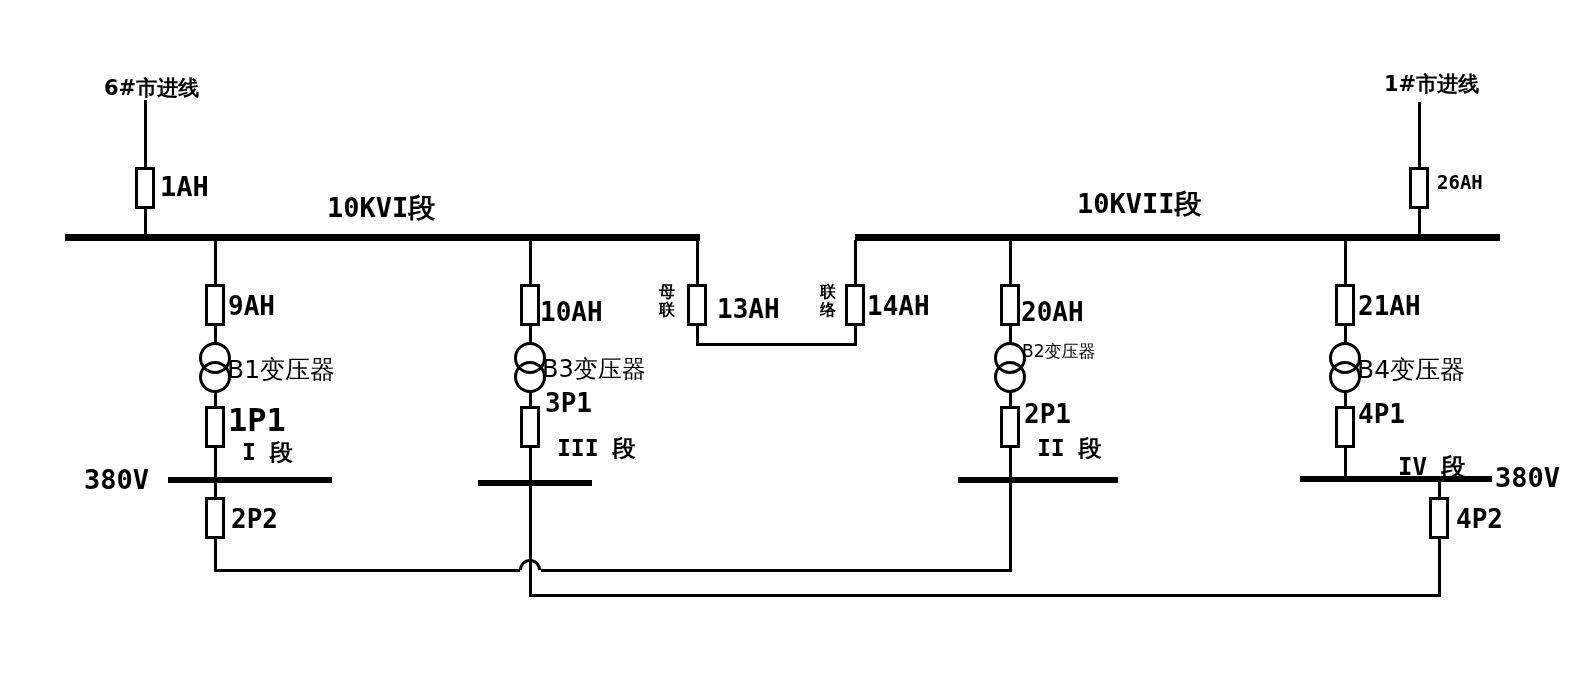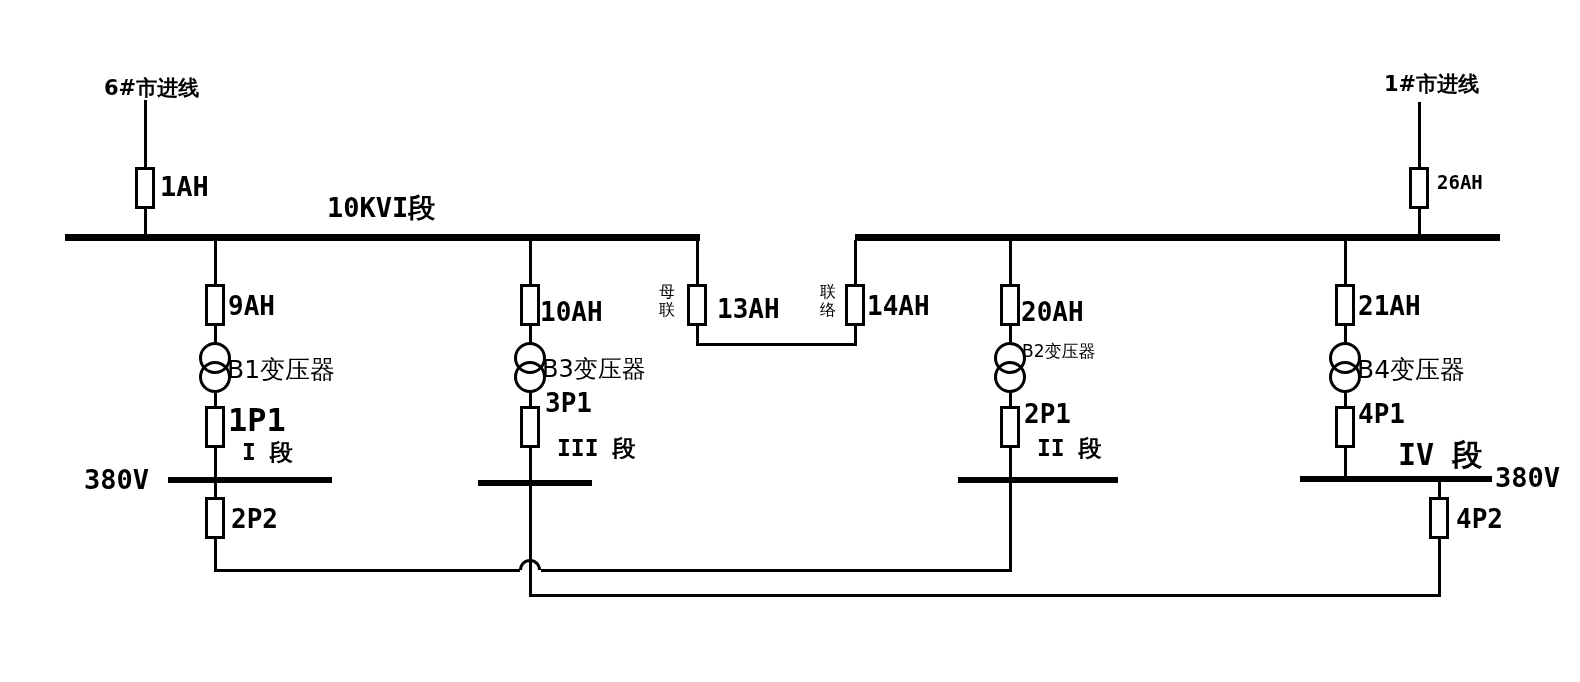--- a/index.html
+++ b/index.html
@@ -4,37 +4,38 @@
 <style>
   html,body{margin:0;padding:0;background:#fff;}
   .canvas{position:relative;width:1580px;height:682px;background:#fff;color:#000;overflow:hidden;}
   .line{position:absolute;background:#000;}
   .brk{position:absolute;width:20px;height:42px;border:3px solid #000;background:#fff;box-sizing:border-box;}
   .circ{position:absolute;width:32px;height:32px;border:3px solid #000;border-radius:50%;box-sizing:border-box;background:transparent;}
   .hop{position:absolute;width:22px;height:11px;border:3px solid #000;border-bottom:none;border-radius:11px 11px 0 0;background:#fff;box-sizing:border-box;}
   .t{position:absolute;white-space:nowrap;color:#000;}
   .mono{font-family:"DejaVu Sans Mono","Liberation Mono",monospace;font-weight:700;}
   .cjk{font-family:"DejaVu Sans","Liberation Sans",sans-serif;}
-  .vtag{position:absolute;width:18px;white-space:normal;line-height:1.15;font-weight:400;word-break:break-all;}
+  .vtag{position:absolute;width:18px;white-space:normal;line-height:1.15;font-weight:700;word-break:break-all;}
   .title{left:0;right:0;top:24px;text-align:center;font-size:34px;font-family:"DejaVu Sans","Liberation Sans",sans-serif;}
 </style>
 </head>
 <body>
 
 <div class="canvas">
 
 
   <div class="line" style="left:144px;top:100px;width:3px;height:138px"></div>
   <div class="line" style="left:1418px;top:102px;width:3px;height:136px"></div>
   <div class="t cjk" style="left:104px;top:74px;font-size:21px;font-weight:700">6#市进线</div>
   <div class="t cjk" style="left:1384px;top:70px;font-size:21px;font-weight:700">1#市进线</div>
 
   <div class="line" style="left:65px;top:234px;width:635px;height:7px"></div>
   <div class="line" style="left:855px;top:234px;width:645px;height:7px"></div>
   <div class="t mono" style="left:327px;top:190px;font-size:27px">10KVI段</div>
+  <div class="t mono" style="left:1077px;top:186px;font-size:27px">10KVII段</div>
 
   <div class="brk" style="left:135px;top:167px"></div>
   <div class="t mono" style="left:160px;top:171px;font-size:27px">1AH</div>
   <div class="brk" style="left:1409px;top:167px"></div>
   <div class="t mono" style="left:1437px;top:171px;font-size:19px">26AH</div>
 
   <div class="line" style="left:214px;top:240px;width:3px;height:105px"></div>
   <div class="line" style="left:214px;top:391px;width:3px;height:87px"></div>
   <div class="brk" style="left:205px;top:284px"></div>
   <div class="t mono" style="left:228px;top:291px;font-size:26px">9AH</div>
@@ -79,21 +80,21 @@
 
   <div class="line" style="left:1344px;top:240px;width:3px;height:105px"></div>
   <div class="line" style="left:1344px;top:391px;width:3px;height:86px"></div>
   <div class="brk" style="left:1335px;top:284px"></div>
   <div class="t mono" style="left:1358px;top:291px;font-size:26px">21AH</div>
   <div class="circ" style="left:1329px;top:342px"></div>
   <div class="circ" style="left:1329px;top:361px"></div>
   <div class="t cjk" style="left:1357px;top:353px;font-size:25px">B4变压器</div>
   <div class="brk" style="left:1335px;top:406px"></div>
   <div class="t mono" style="left:1358px;top:399px;font-size:26px">4P1</div>
-  <div class="t mono" style="left:1398px;top:435px;font-size:30px">IV 段</div>
+  <div class="t mono" style="left:1398px;top:451px;font-size:24px">IV 段</div>
 
   <div class="line" style="left:168px;top:477px;width:164px;height:6px"></div>
   <div class="line" style="left:478px;top:480px;width:114px;height:6px"></div>
   <div class="line" style="left:958px;top:477px;width:160px;height:6px"></div>
   <div class="line" style="left:1300px;top:476px;width:192px;height:6px"></div>
   <div class="t mono" style="left:84px;top:464px;font-size:27px">380V</div>
   <div class="t mono" style="left:1495px;top:462px;font-size:27px">380V</div>
 
   <div class="line" style="left:214px;top:483px;width:3px;height:89px"></div>
   <div class="brk" style="left:205px;top:497px"></div>

